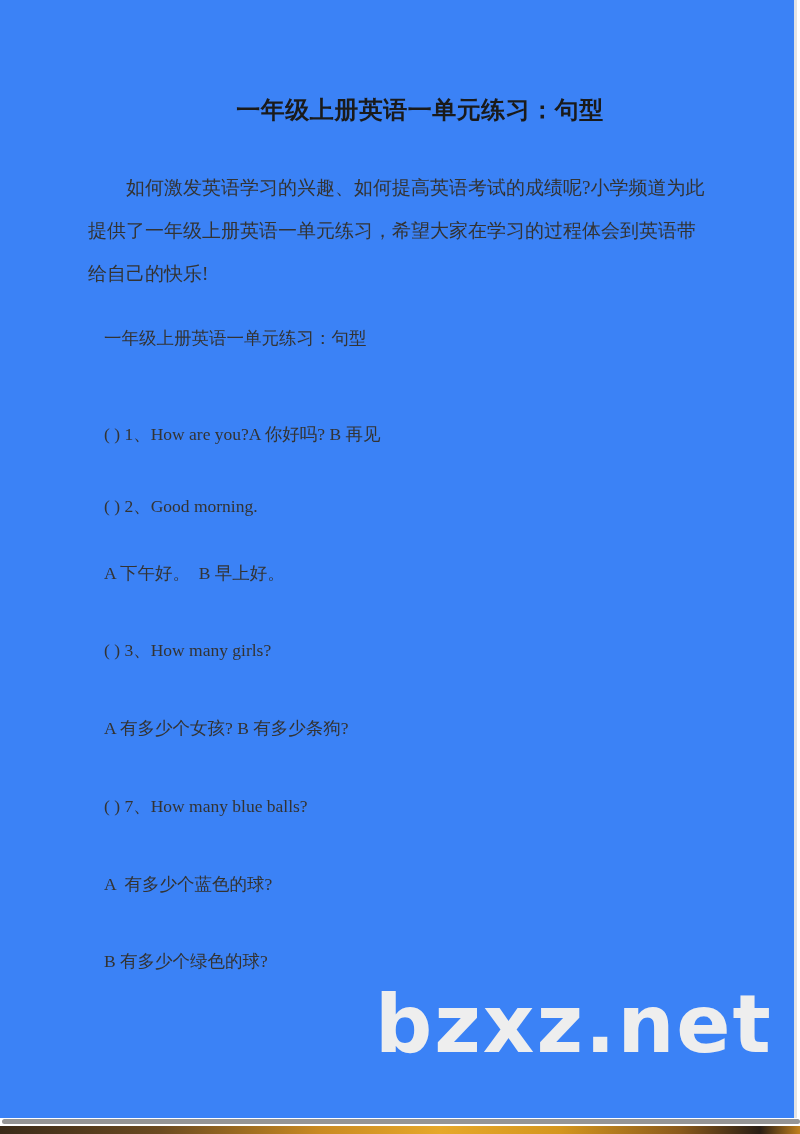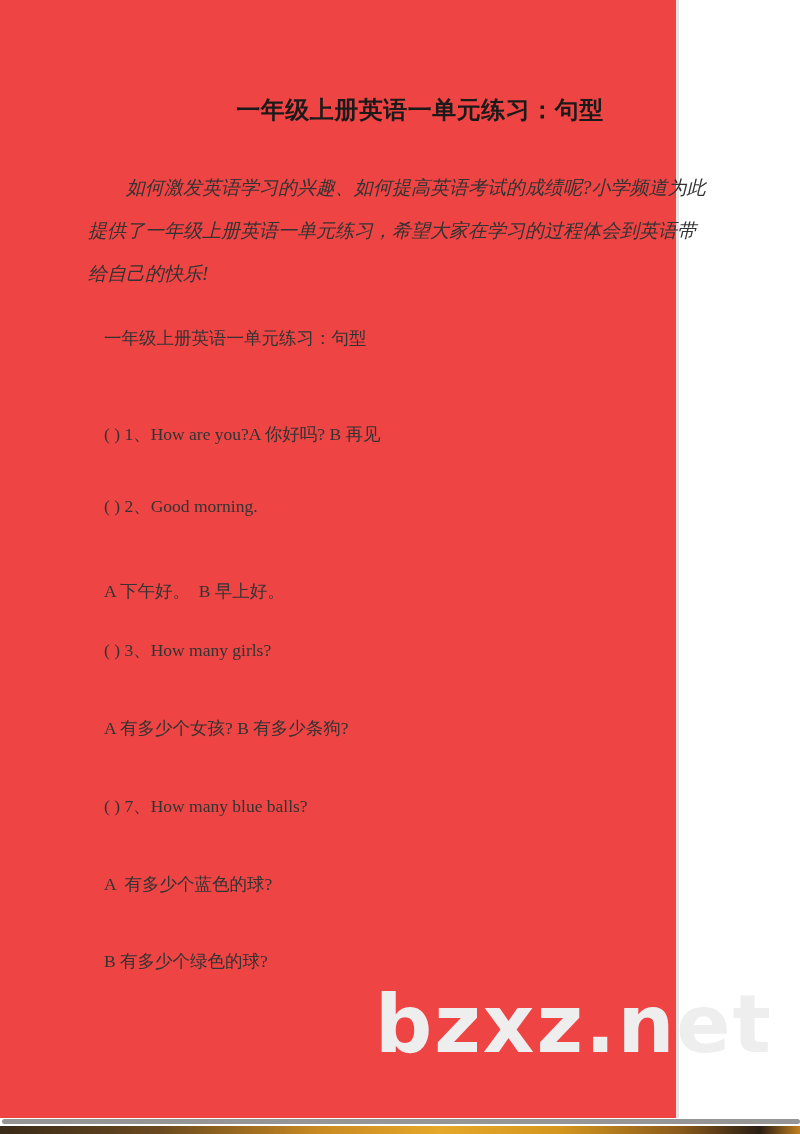--- a/index.html
+++ b/index.html
@@ -12,23 +12,23 @@
     }
     body {
       position: relative;
       font-family: "Liberation Serif", "DejaVu Serif", serif;
       color: #2a2a2a;
     }
     .page {
       position: absolute;
       left: 0;
       top: 0;
-      width: 679px;
+      width: 797px;
       height: 1118px;
-      background: #ef4444;
+      background: #3b82f6;
       border-right: 3px solid #e4e4e4;
       box-sizing: border-box;
     }
     .title {
       position: absolute;
       left: 0;
       width: 840px;
       top: 94px;
       text-align: center;
       font-family: "DejaVu Sans", "Liberation Sans", sans-serif;
@@ -39,21 +39,20 @@
     }
     .intro {
       position: absolute;
       left: 88px;
       top: 166px;
       width: 620px;
       font-size: 19px;
       line-height: 43px;
       text-indent: 38px;
       color: #333333;
-      font-style: italic;
     }
     .line {
       position: absolute;
       left: 104px;
       font-size: 17.5px;
       color: #333333;
       white-space: pre;
     }
     .watermark {
       position: absolute;
@@ -96,21 +95,21 @@
 <body>
 
 <div class="page">
   <div class="title">一年级上册英语一单元练习：句型</div>
 
   <div class="intro">如何激发英语学习的兴趣、如何提高英语考试的成绩呢?小学频道为此提供了一年级上册英语一单元练习，希望大家在学习的过程体会到英语带给自己的快乐!</div>
 
   <div class="line" style="top:326px;">一年级上册英语一单元练习：句型</div>
   <div class="line" style="top:422px;">( ) 1、How are you?A 你好吗? B 再见</div>
   <div class="line" style="top:483px;margin-top:11px;">( ) 2、Good morning.</div>
-  <div class="line" style="top:561px;margin-top:18px;">A 下午好。  B 早上好。</div>
+  <div class="line" style="top:561px;">A 下午好。  B 早上好。</div>
   <div class="line" style="top:638px;">( ) 3、How many girls?</div>
   <div class="line" style="top:716px;text-align:center;">A 有多少个女孩? B 有多少条狗?</div>
   <div class="line" style="top:794px;">( ) 7、How many blue balls?</div>
   <div class="line" style="top:949px;">B 有多少个绿色的球?</div>
   <div class="line" style="top:872px;">A  有多少个蓝色的球?</div>
 
   <div class="watermark">bzxz.net</div>
 </div>
 
 <div class="scrollbar">

